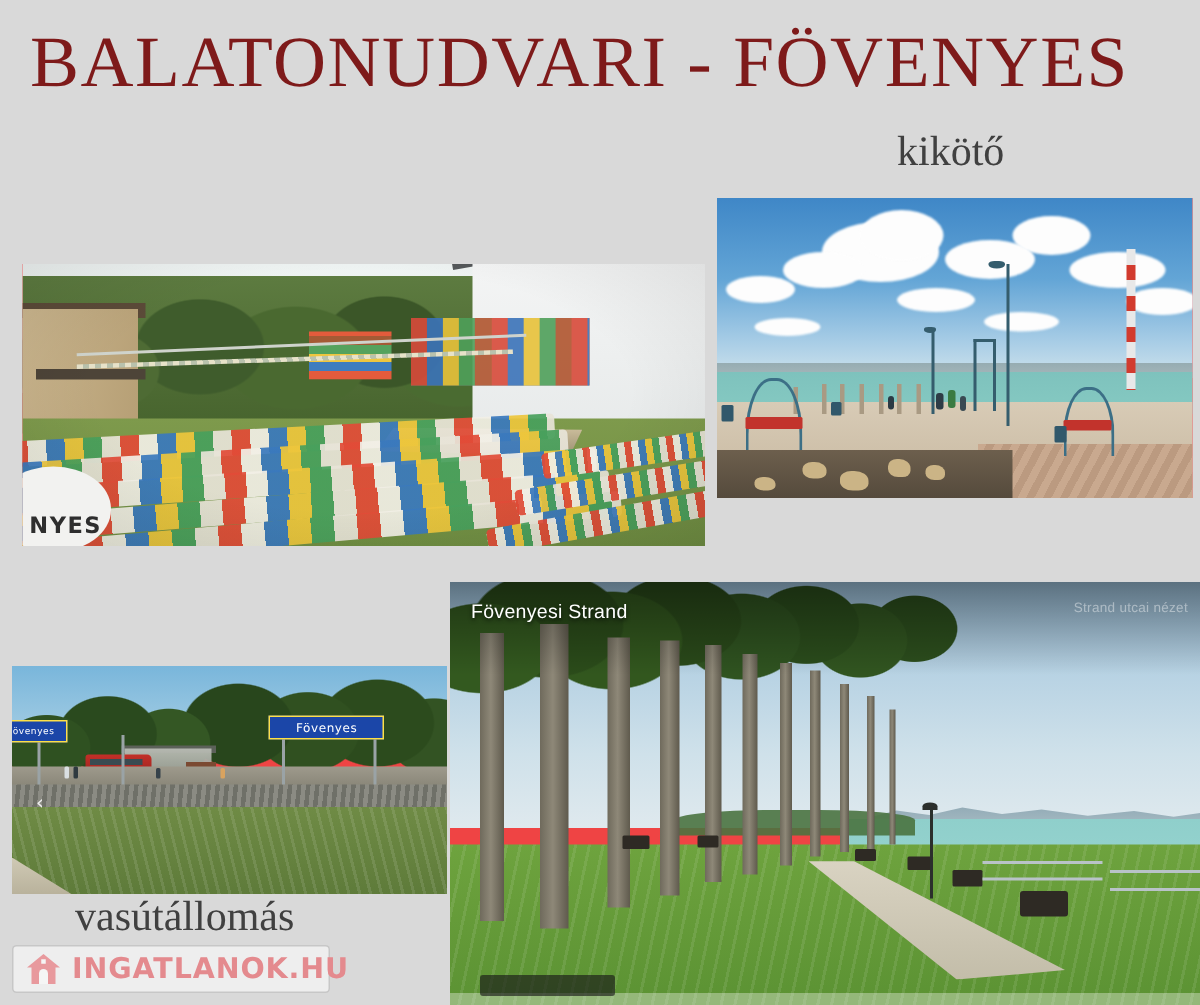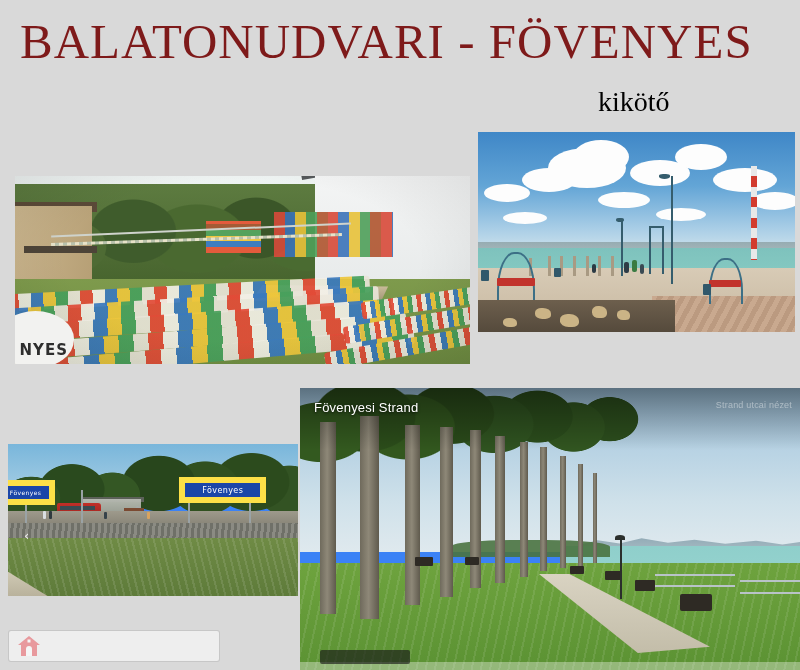--- a/index.html
+++ b/index.html
@@ -13,28 +13,28 @@
   
   .title{
     position:absolute;left:20px;top:16px;width:760px;
     font-family:"Liberation Serif", serif;
     font-size:48px;line-height:52px;letter-spacing:1px;
     color:#7e1a1a;white-space:nowrap;font-weight:400;
     transform:scaleX(1.02);transform-origin:left center;
   }
   .lbl{
     position:absolute;font-family:"Liberation Serif", serif;
-    color:#000000;font-weight:400;white-space:nowrap;
+    color:#404040;font-weight:400;white-space:nowrap;
   }
   .lbl-kikoto{left:598px;top:86px;font-size:28px;}
   .lbl-kertmozi{left:30px;top:130px;font-size:28px;}
   .lbl-vasut{left:50px;top:596px;font-size:28px;}
 
   
-  .photo{position:absolute;overflow:hidden;background:#3b82f6;}
+  .photo{position:absolute;overflow:hidden;background:#ef4444;}
 
   
   #photo-kertmozi{left:15px;top:176px;width:455px;height:188px;}
   .km-sky{position:absolute;left:0;top:0;width:100%;height:46%;
     background:linear-gradient(#eef3f2,#e6efe9);}
   .km-trees{position:absolute;left:0;top:4%;width:100%;height:56%;
     background:
       radial-gradient(ellipse 60px 44px at 12% 60%, #4e6b34 0 60%, transparent 62%),
       radial-gradient(ellipse 70px 52px at 26% 45%, #3f5c2c 0 60%, transparent 62%),
       radial-gradient(ellipse 80px 56px at 40% 52%, #4a6930 0 60%, transparent 62%),
@@ -125,21 +125,21 @@
     background:linear-gradient(#9e9a8c,#7d7a6d);}
   .rw-ballast{position:absolute;left:0;top:52%;width:100%;height:16%;
     background:repeating-linear-gradient(96deg,#8b8b83 0 3px,#6f7068 3px 6px);}
   .rw-embank{position:absolute;left:0;top:62%;width:100%;height:38%;
     background:linear-gradient(#6f8b45,#5e7b3a);}
   .rw-grass-str{position:absolute;left:0;top:62%;width:100%;height:38%;
     background:repeating-linear-gradient(76deg,rgba(255,255,255,.10) 0 2px,transparent 2px 7px);}
   .rw-path{position:absolute;left:0;top:84%;width:22%;height:16%;
     background:linear-gradient(#cfc9b4,#b9b29c);
     clip-path:polygon(0 0,62% 100%,0 100%);}
-  .rw-sign{position:absolute;background:#1b46a8;border:6px solid #fde047;
+  .rw-sign{position:absolute;background:#1b46a8;border:1px solid #fde047;
     display:flex;align-items:center;justify-content:center;
     font-family:"DejaVu Sans",sans-serif;color:#fff;}
   .rw-sign span{font-size:6px;letter-spacing:.4px;}
   .rw-signpost{position:absolute;width:2px;background:#9aa3a6;}
   .rw-train{position:absolute;left:17%;top:39%;width:15%;height:12%;
     background:linear-gradient(#c22f28,#8e211c);border-radius:2px 3px 1px 1px;}
   .rw-train-win{position:absolute;left:18%;top:40.5%;width:12%;height:3%;background:#3a4b52;}
   .rw-shelter{position:absolute;left:26%;top:36%;width:20%;height:15%;
     background:linear-gradient(#b9bcb4,#8e9289);opacity:.95;}
   .rw-shelter-roof{position:absolute;left:25%;top:35%;width:22%;height:3%;background:#5c6159;}
@@ -214,20 +214,21 @@
   }
 </style>
 </head>
 <body>
 
 <div class="stage">
 
   <div class="title">BALATONUDVARI - FÖVENYES</div>
 
   <div class="lbl lbl-kikoto">kikötő</div>
+  <div class="lbl lbl-vasut">vasútállomás</div>
 
   <div class="photo" id="photo-kertmozi" title="Kertmozi – szabadtéri mozi színes műanyag székekkel, vetítővászonnal">
     <div class="km-sky"></div>
     <div class="km-trees"></div>
     <div class="km-screen-top"></div>
     <div class="km-screen"></div>
     <div class="km-roof"></div>
     <div class="km-building"></div>
     <div class="km-awn"></div>
     <div class="km-grass"></div>
@@ -385,15 +386,16 @@
   </div>
 
   <div class="watermark">
     <span class="wm-house">
       <svg viewBox="0 0 24 22" width="24" height="22" aria-hidden="true">
         <path d="M12 1 L23 10 L20 10 L20 21 L4 21 L4 10 L1 10 Z" fill="#e8999d"></path>
         <path d="M9 21 L9 14 a3 3 0 0 1 6 0 L15 21 Z" fill="#f5f5f5"></path>
         <rect x="10.5" y="4.5" width="3" height="3" fill="#f5f5f5"></rect>
       </svg>
     </span>
+    <span class="wm-text">INGATLANOK.HU</span>
   </div>
 
 </div>
 
 </body></html>

